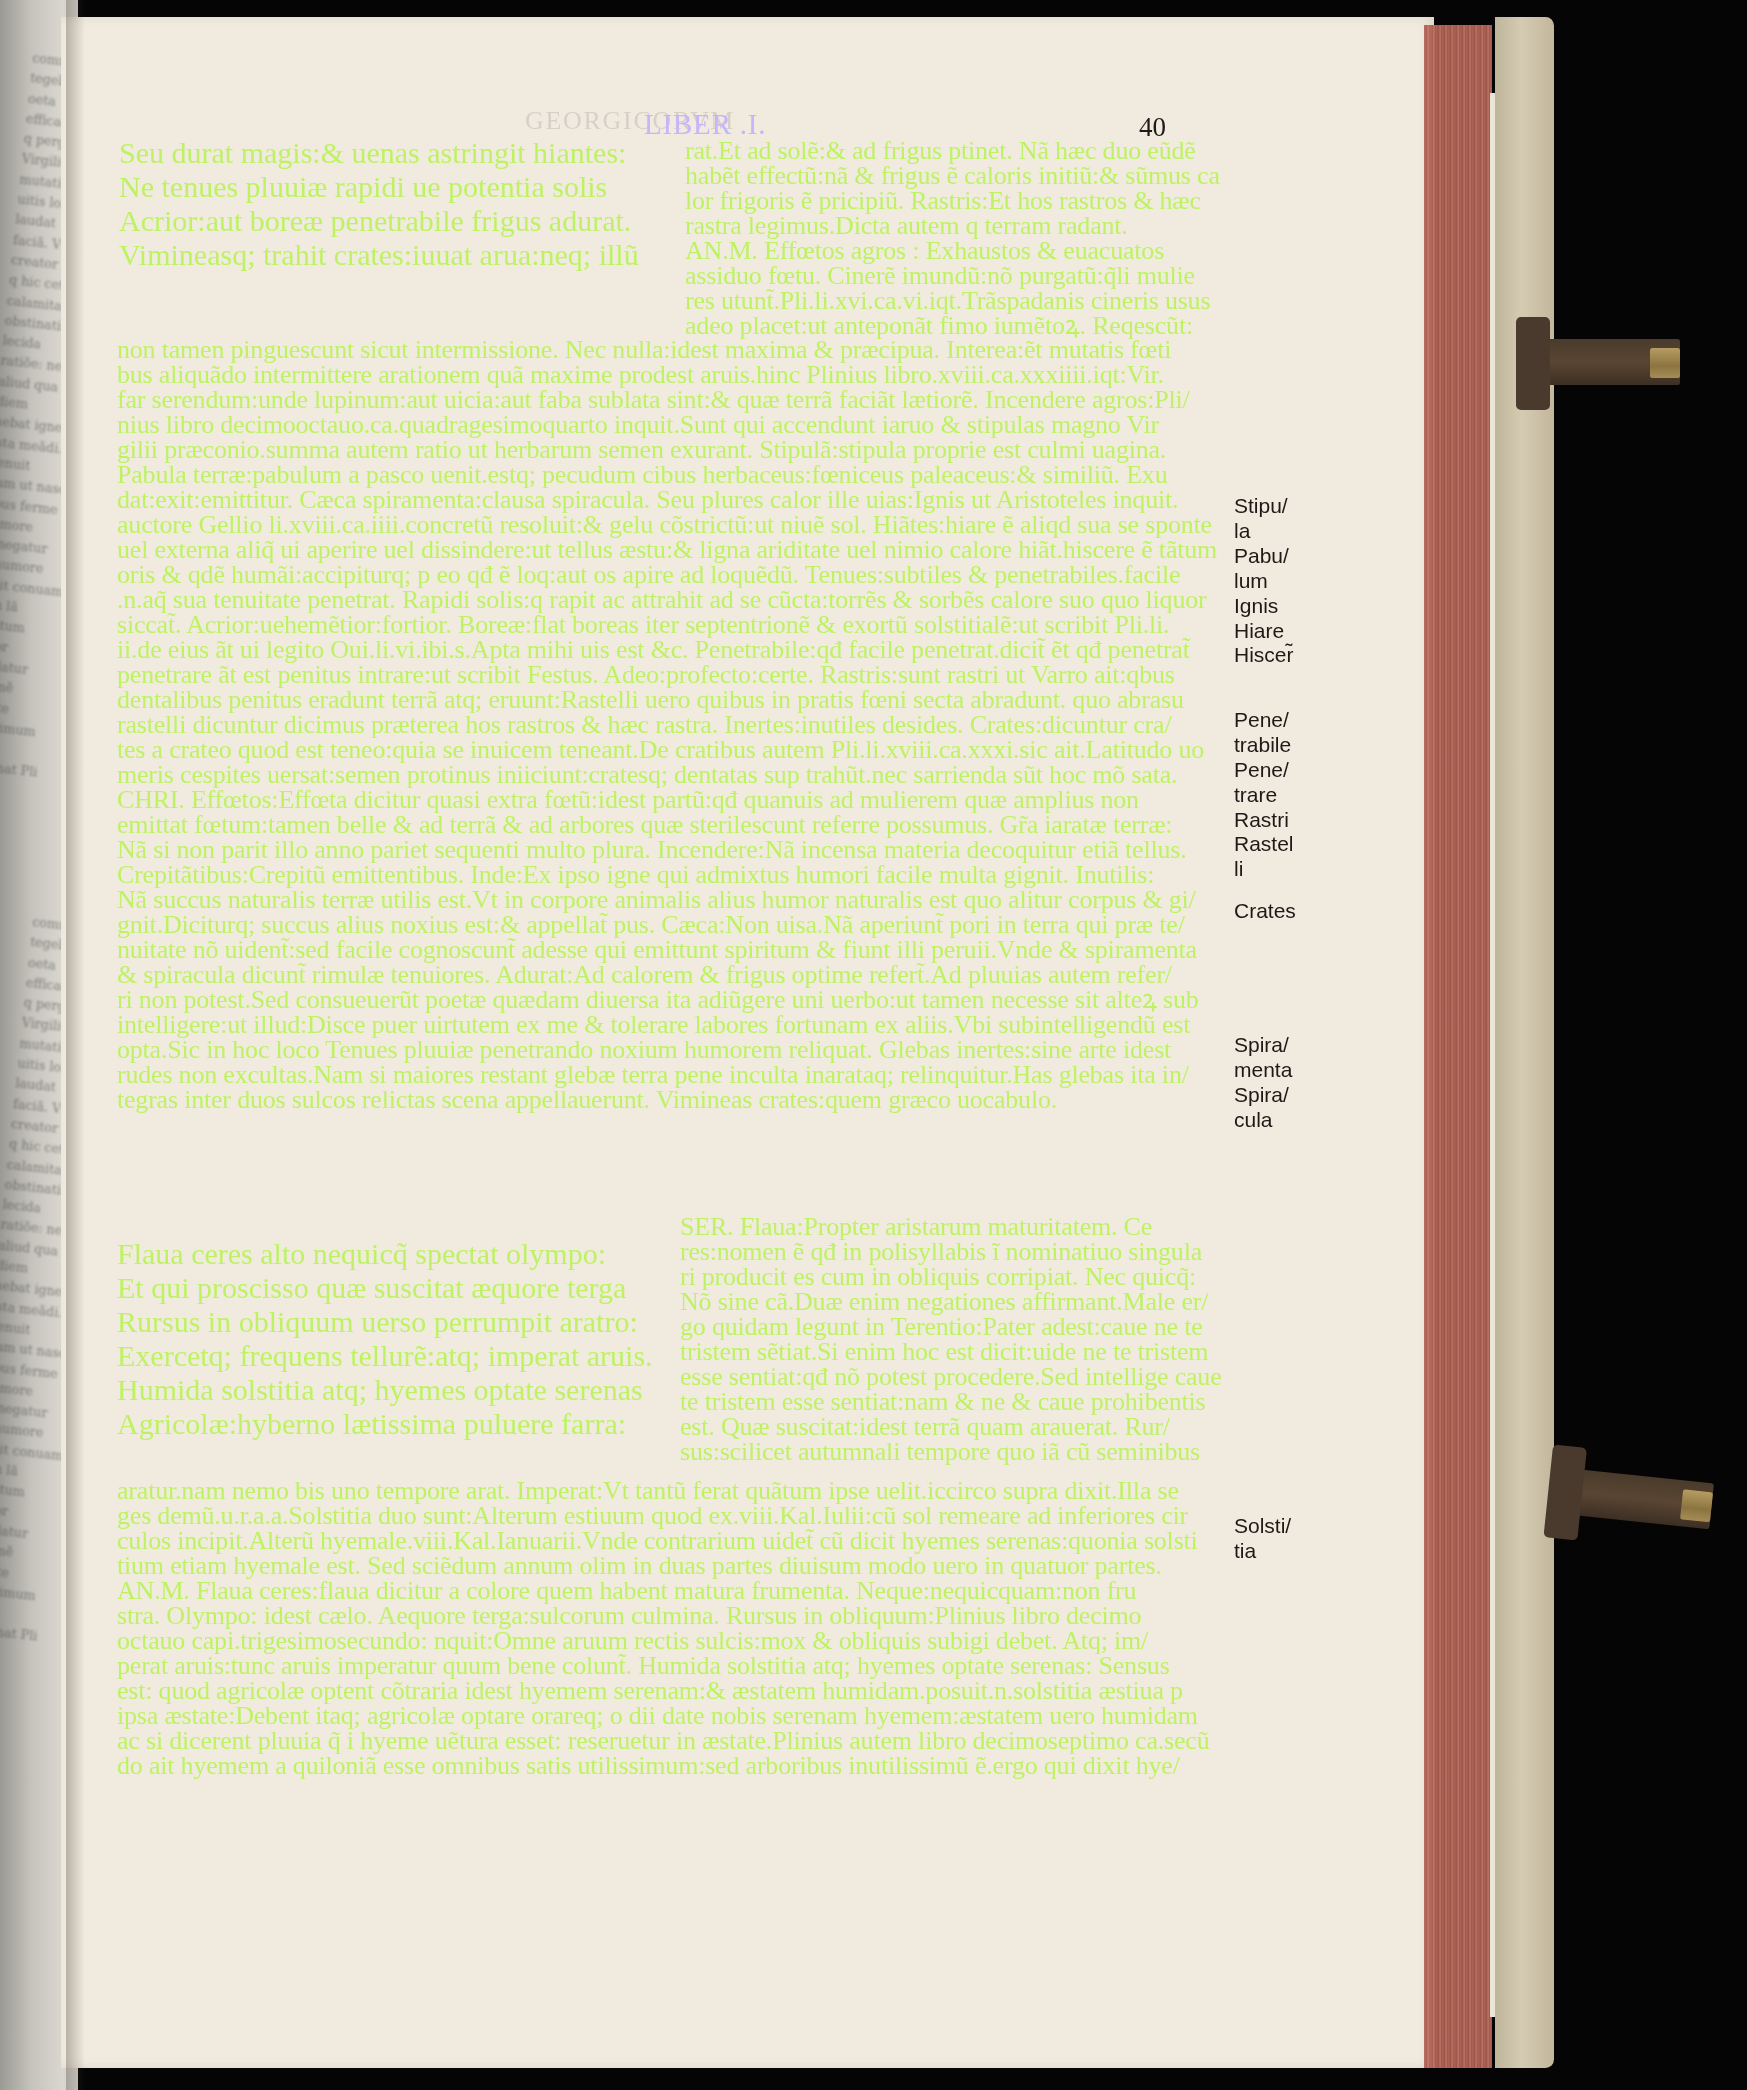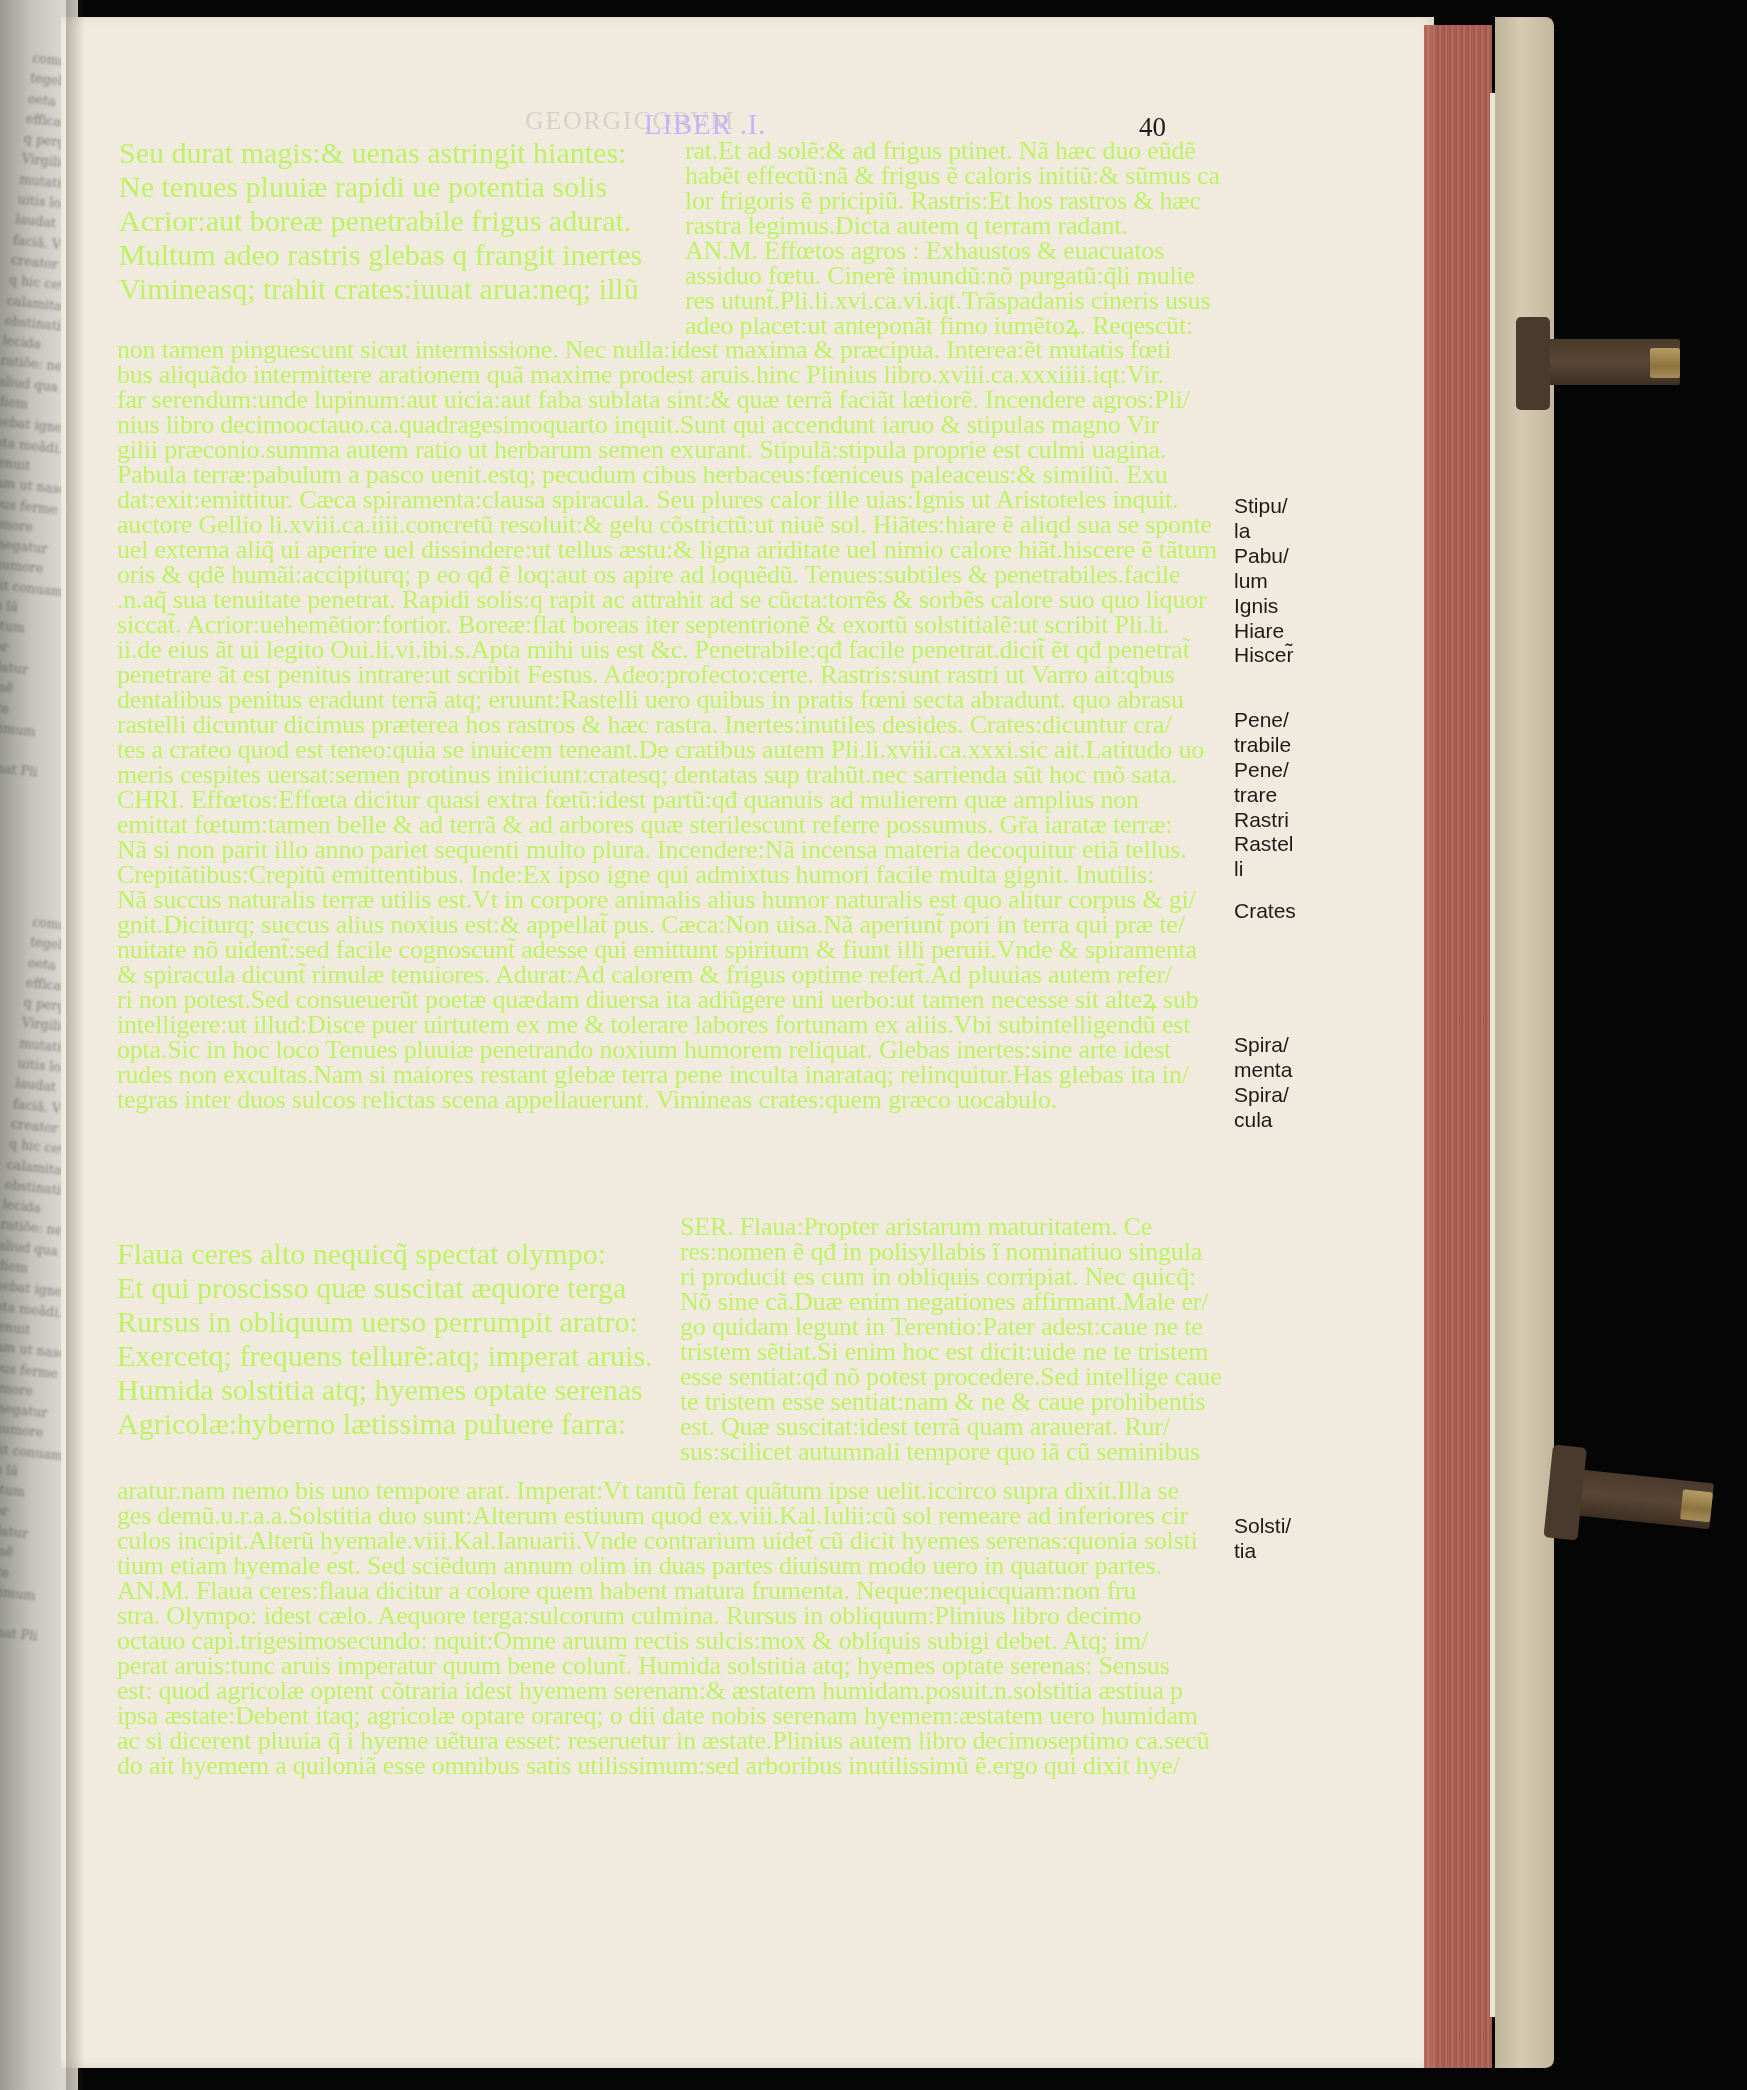--- a/index.html
+++ b/index.html
@@ -150,21 +150,20 @@
 
 <div class="show-through" style="left:525px; top:106px;">GEORGICORVM</div>
 
 <div class="running-head">LIBER .I.</div>
 <div class="folio">40</div>
 
 <div class="text verse" style="left:119px; top:136px;">
   <span class="line">Seu durat magis:&amp; uenas astringit hiantes:</span>
   <span class="line">Ne tenues pluuiæ rapidi ue potentia solis</span>
   <span class="line">Acrior:aut boreæ penetrabile frigus adurat.</span>
-  <span class="line">Multum adeo rastris glebas q frangit inertes</span>
   <span class="line">Vimineasq; trahit crates:iuuat arua:neq; illũ</span>
 </div>
 
 <div class="text comment" style="left:685px; top:138px;">
   <span class="line">rat.Et ad solẽ:&amp; ad frigus ptinet. Nã hæc duo eũdẽ</span>
   <span class="line">habẽt effectũ:nã &amp; frigus ẽ caloris initiũ:&amp; sũmus ca</span>
   <span class="line">lor frigoris ẽ pricipiũ. Rastris:Et hos rastros &amp; hæc</span>
   <span class="line">rastra legimus.Dicta autem q terram radant.</span>
   <span class="line">  AN.M.   Effœtos agros : Exhaustos &amp;  euacuatos</span>
   <span class="line">assiduo fœtu. Cinerẽ imundũ:nõ purgatũ:q̃li mulie</span>

